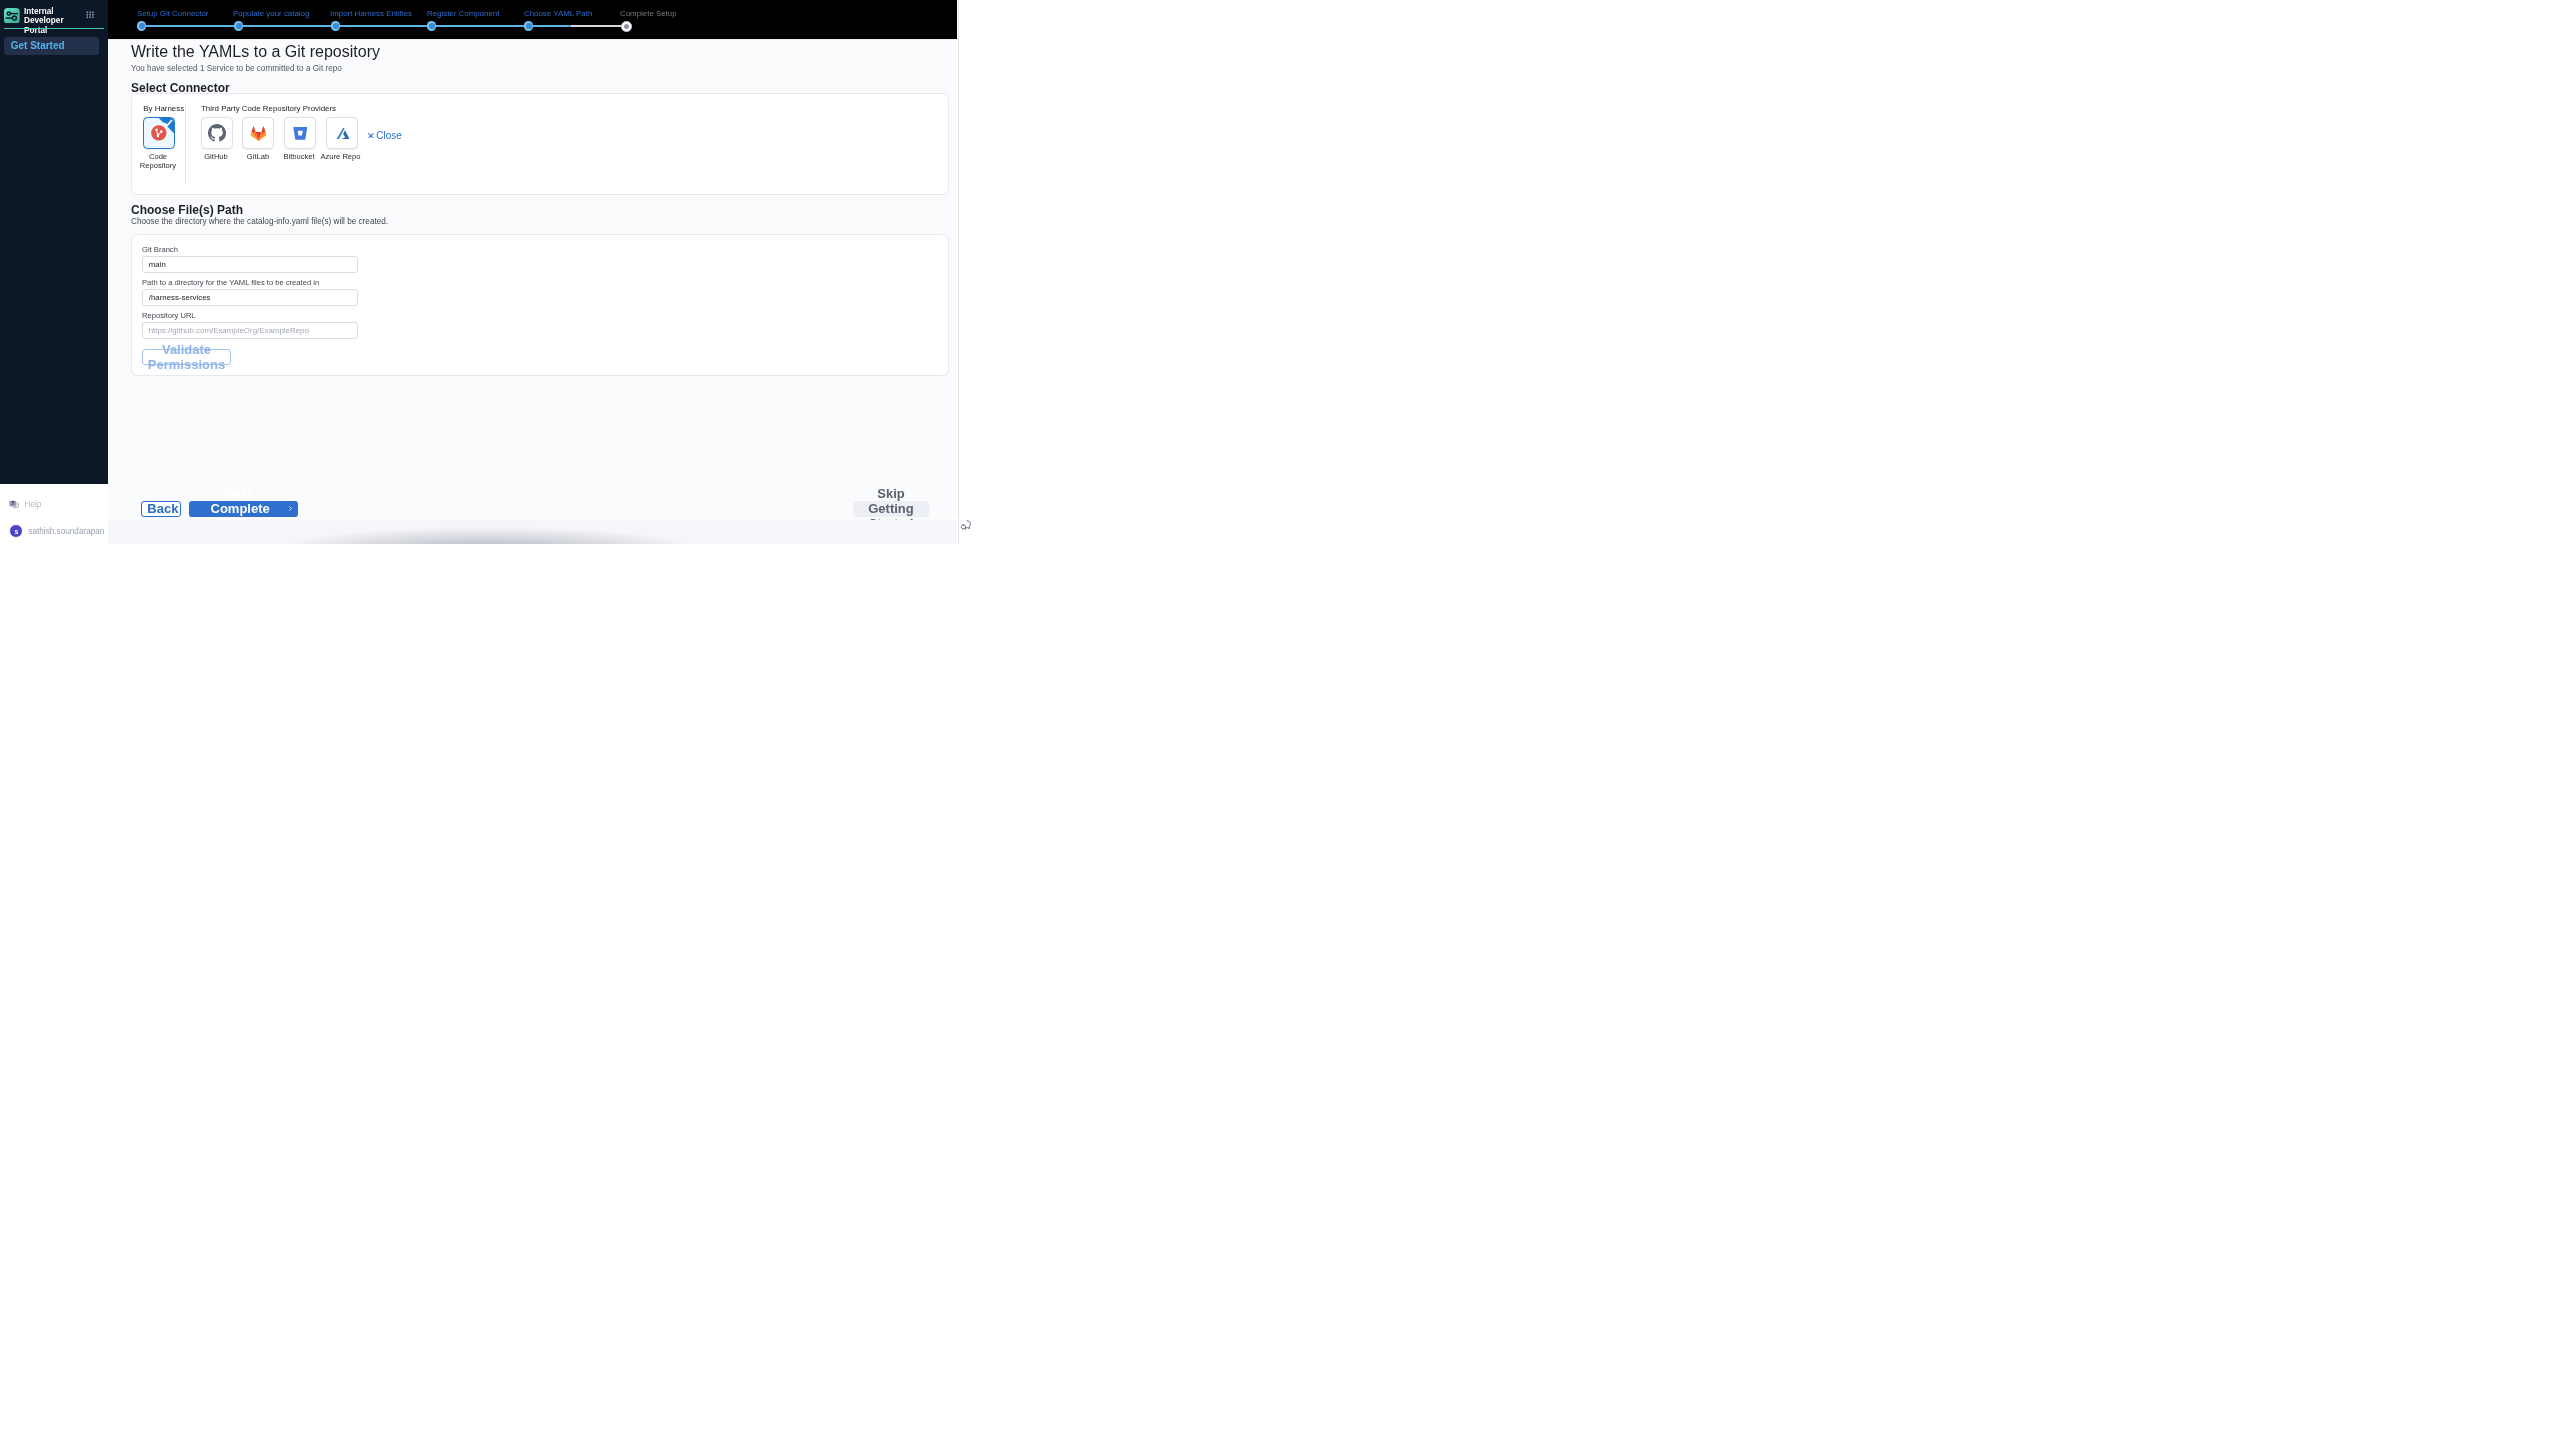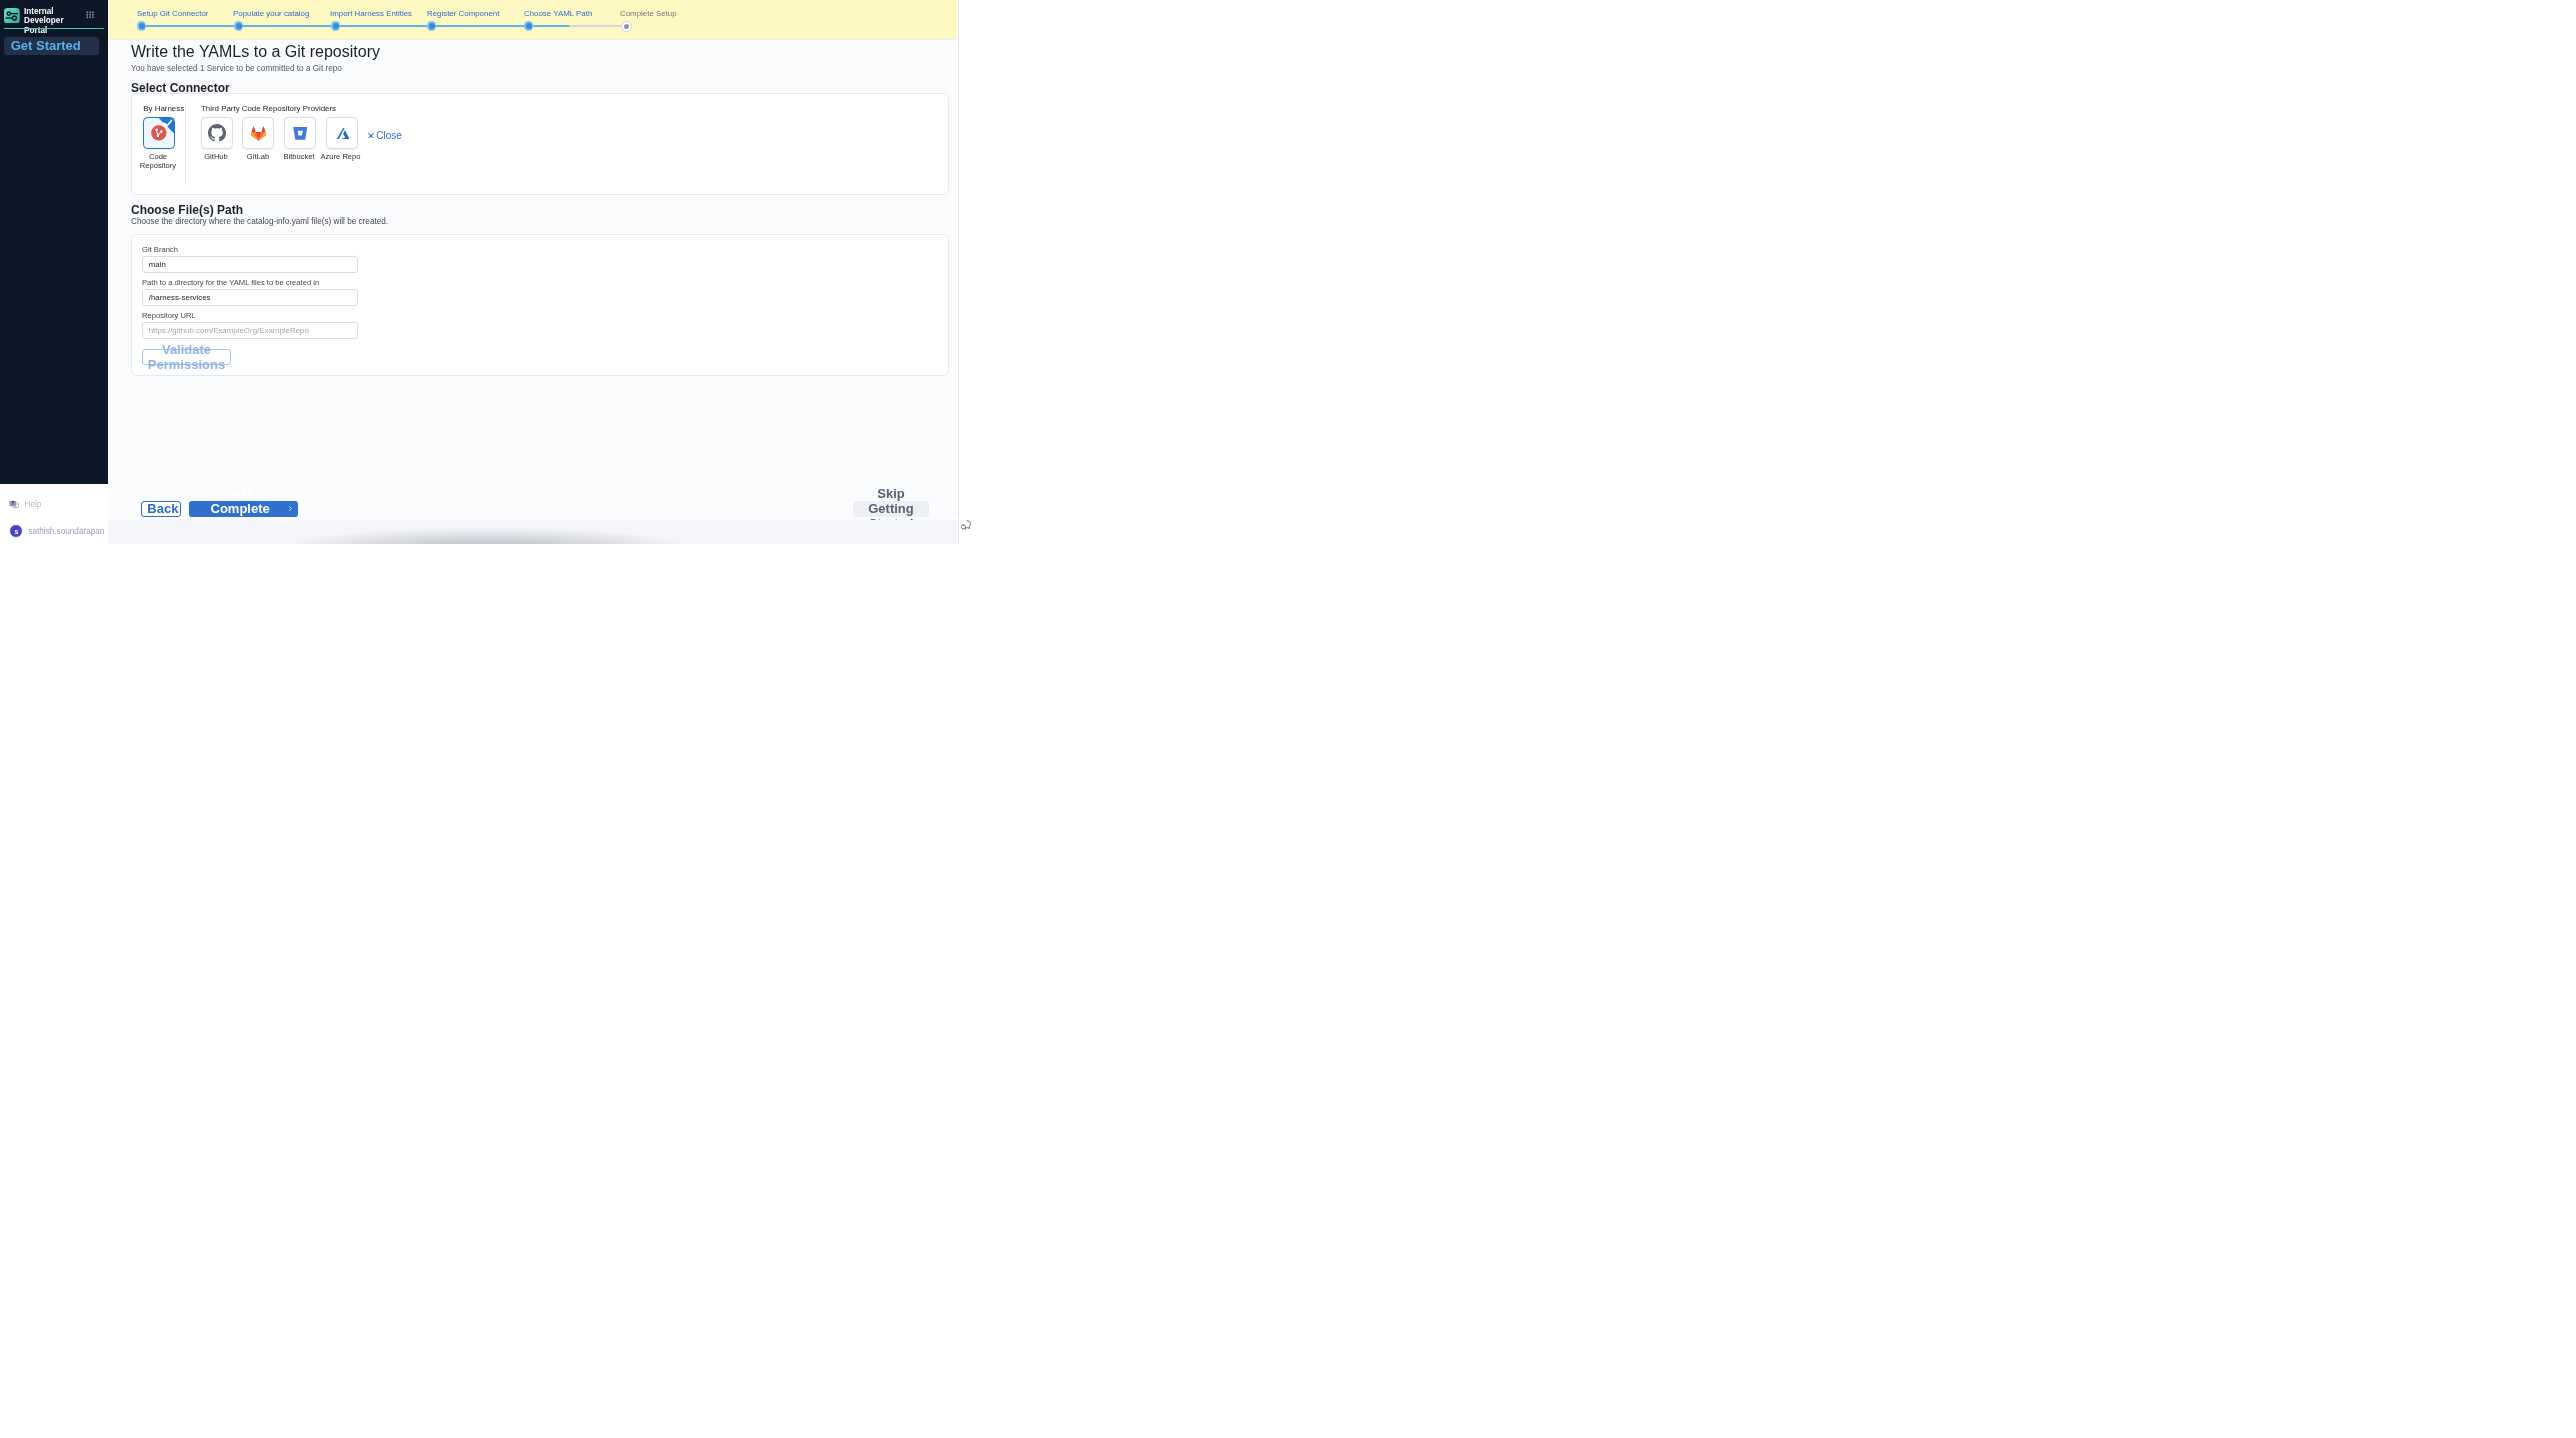--- a/index.html
+++ b/index.html
@@ -7,37 +7,37 @@
          font-family:"Liberation Sans",sans-serif;-webkit-font-smoothing:antialiased;}
   
   .sidebar{position:absolute;left:0;top:0;width:108px;height:484px;background:#0c1727;}
   .sb-logo{position:absolute;left:4.4px;top:7.6px;width:15.7px;height:15.7px;}
   .sb-title{position:absolute;left:24px;top:7px;width:63px;font-size:8.2px;line-height:9.4px;
             font-weight:700;color:#ffffff;}
   .sb-grid{position:absolute;left:86px;top:11.3px;}
   .sb-divider{position:absolute;left:4.4px;top:28px;width:100px;height:1.3px;background:#4cc4a9;border-radius:0.6px;}
   .sb-item{position:absolute;left:4.4px;top:37px;width:95px;height:17.6px;border-radius:3.1px;
            background:#243049;cursor:pointer;}
-  .sb-item span{display:block;padding-left:6.3px;line-height:17.6px;font-size:13px;font-weight:600;color:#55b1ee;}
+  .sb-item span{display:block;padding-left:6.3px;line-height:17.6px;font-size:10px;font-weight:600;color:#55b1ee;}
   .sb-help{position:absolute;left:9.4px;top:500px;display:flex;align-items:center;gap:4.4px;cursor:pointer;}
   .sb-help span{font-size:8.2px;color:#b4bac7;}
   .sb-user{position:absolute;left:9.4px;top:524px;display:flex;align-items:center;gap:5px;cursor:pointer;}
   .avatar{width:12px;height:12px;border-radius:50%;background:#4b44c9;border:0.9px solid #ffffff;
           display:flex;align-items:center;justify-content:center;font-size:7px;font-weight:700;color:#fff;}
   .sb-user .uname{font-size:8.2px;color:#98a0b2;max-width:77px;white-space:nowrap;overflow:hidden;}
   
   .main{position:absolute;left:108px;top:0;width:849px;height:520px;background:#fafbfd;
         border-bottom-right-radius:8.8px;}
   .right-strip{position:absolute;left:958px;top:0;width:17px;height:544px;background:#ffffff;
                border-left:0.6px solid #e3e5ea;}
   .footer-strip{position:absolute;left:108px;top:520px;width:849px;height:24px;background:#f5f6f9;}
   .bottom-shadow{position:absolute;left:227px;top:520px;width:542px;height:24px;
      background:radial-gradient(ellipse 58% 150% at 48% 130%, rgba(70,76,98,0.40), rgba(70,76,98,0) 68%);}
   
-  .stepper{position:absolute;left:0;top:0;width:100%;height:39px;background:#fef9c3;
+  .stepper{position:absolute;left:0;top:0;width:100%;height:39px;background:#000000;
            border-bottom:0.6px solid #ecedf2;}
   .track{position:absolute;top:24.6px;height:2.5px;border-radius:1.9px;}
   .track.blue{left:34px;width:428px;background:#5db5e8;}
   .track.gray{left:462px;width:55px;background:#d6d7dc;}
   .step-label{position:absolute;top:9.4px;font-size:7.9px;font-weight:500;color:#2d6bcb;white-space:nowrap;cursor:pointer;}
   .step-label.todo{color:#75777f;cursor:default;}
   .dot{position:absolute;top:21.4px;width:9.4px;height:9.4px;border-radius:50%;background:#7cc3ed;
        display:flex;align-items:center;justify-content:center;}
   .dot::after{content:"";width:5.7px;height:5.7px;border-radius:50%;background:#3b8cd9;}
   .dot.todo{background:#ffffff;border:0.6px solid #d0d2d8;width:8.8px;height:8.8px;}

